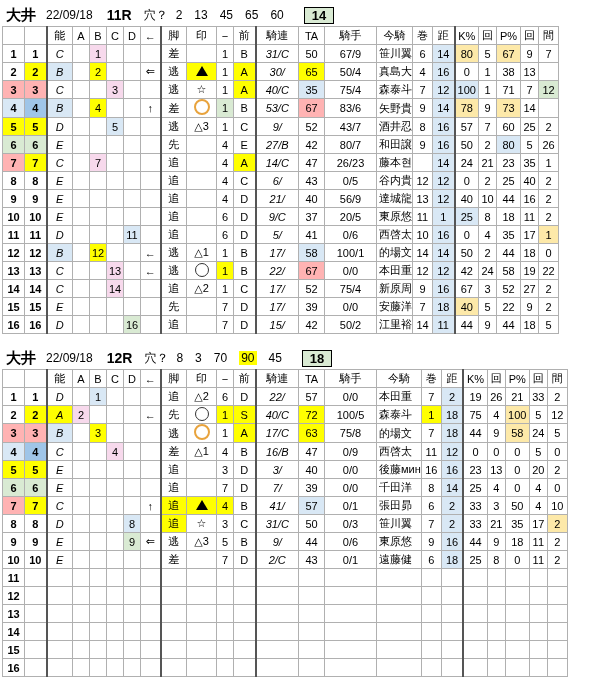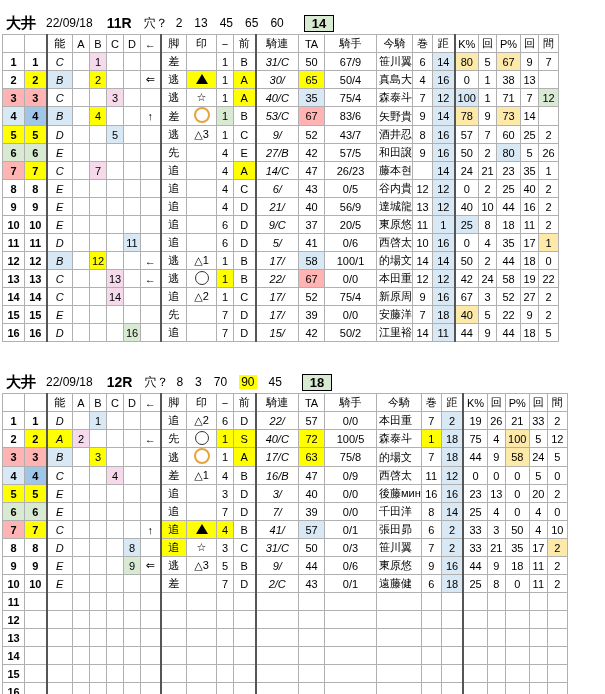--- a/index.html
+++ b/index.html
@@ -1,18 +1,18 @@
 <!DOCTYPE html>
 <html><head>
 <meta charset="utf-8">
 <style>
   html,body{margin:0;padding:0;background:#ffffff;}
   body{font-family:"Liberation Sans","DejaVu Sans",sans-serif;font-size:11px;color:#000;}
   .page{width:605px;height:694px;position:relative;overflow:hidden;}
-  .block{padding:12px 2px;}
+  .block{padding:4px 2px;}
   .titlebar{display:flex;align-items:center;height:22px;padding-left:4px;font-size:14px;font-weight:bold;}
   .titlebar .place{font-size:15px;font-weight:bold;margin-right:10px;}
   .titlebar .date{font-size:12px;font-weight:normal;margin-right:14px;}
   .titlebar .race{font-size:14px;font-weight:bold;margin-right:12px;}
   .titlebar .hole{font-size:12px;font-weight:normal;margin-right:8px;}
   .titlebar .num{font-size:12px;font-weight:normal;margin-right:12px;}
   .titlebar .hl{background:#ffff00;padding:0 2px;font-weight:normal;}
   .titlebar .box{border:1px solid #000;background:#d9ead3;padding:0 7px;font-weight:bold;font-size:13px;margin-left:8px;}
   table{border-collapse:collapse;table-layout:fixed;}
   td,th{border:1px solid #b0b0b0;font-size:11px;text-align:center;height:17px;padding:0;overflow:hidden;white-space:nowrap;}
@@ -231,21 +231,21 @@
               <td></td>
               <td></td>
               <td></td>
               <td></td>
               <td class="sep">先</td>
               <td></td>
               <td>4</td>
               <td>E</td>
               <td class="it sep">27/B</td>
               <td>42</td>
-              <td>57/5</td>
+              <td>80/7</td>
               <td class="l">和田譲</td>
               <td>9</td>
               <td style="background: rgb(217, 232, 245);">16</td>
               <td class="sep">50</td>
               <td>2</td>
               <td style="background: rgb(217, 232, 245);">80</td>
               <td>5</td>
               <td>26</td>
             </tr>
             <tr>

